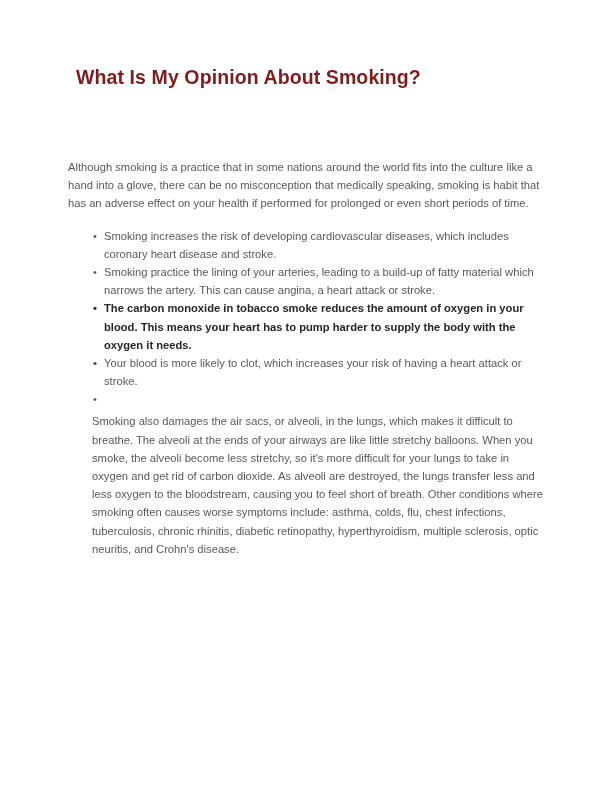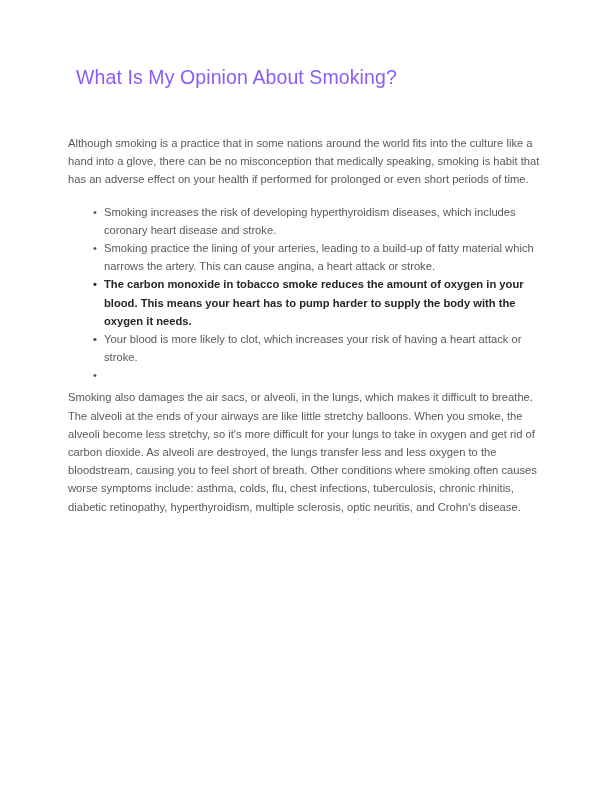--- a/index.html
+++ b/index.html
@@ -27,44 +27,45 @@
 
   .doc-body {
     position: absolute;
     left: 68px;
     top: 64px;
     width: 478px;
   }
 
   .doc-title {
     font-size: 19.5px;
-    font-weight: 400;
-    color: #8b5cf6;
+    font-weight: 700;
+    color: #7f1d1d;
     letter-spacing: 0.1px;
     margin: 0 0 0 8px;
     padding: 0;
     line-height: 26px;
     white-space: nowrap;
   }
 
   .para {
     font-size: 11.2px;
     color: #595959;
     line-height: 18.2px;
     margin: 0;
     padding: 0;
     text-align: left;
   }
 
   .para-intro {
-    margin-top: 44px;
+    margin-top: 68px;
   }
 
   .para-closing {
     margin-top: 22px;
+    margin-left: 24px;
   }
 
   .bullet-list {
     list-style: none;
     margin: 14px 0 0 0;
     padding: 0;
   }
 
   .bullet-item {
     position: relative;
@@ -98,21 +99,21 @@
   <div class="doc-body">
 
     <h1 class="doc-title">What Is My Opinion About Smoking?</h1>
 
     <p class="para para-intro">Although smoking is a practice that in some nations around the world fits into the culture like a hand into a glove, there can be no misconception that medically speaking, smoking is habit that has an adverse effect on your health if performed for prolonged or even short periods of time.</p>
 
     <ul class="bullet-list">
 
       <li class="bullet-item">
         <span class="bullet-marker">•</span>
-        <span>Smoking increases the risk of developing hyperthyroidism diseases, which includes coronary heart disease and stroke.</span>
+        <span>Smoking increases the risk of developing cardiovascular diseases, which includes coronary heart disease and stroke.</span>
       </li>
 
       <li class="bullet-item">
         <span class="bullet-marker">•</span>
         <span>Smoking practice the lining of your arteries, leading to a build-up of fatty material which narrows the artery. This can cause angina, a heart attack or stroke.</span>
       </li>
 
       <li class="bullet-item is-bold">
         <span class="bullet-marker">•</span>
         <span>The carbon monoxide in tobacco smoke reduces the amount of oxygen in your blood. This means your heart has to pump harder to supply the body with the oxygen it needs.</span>

